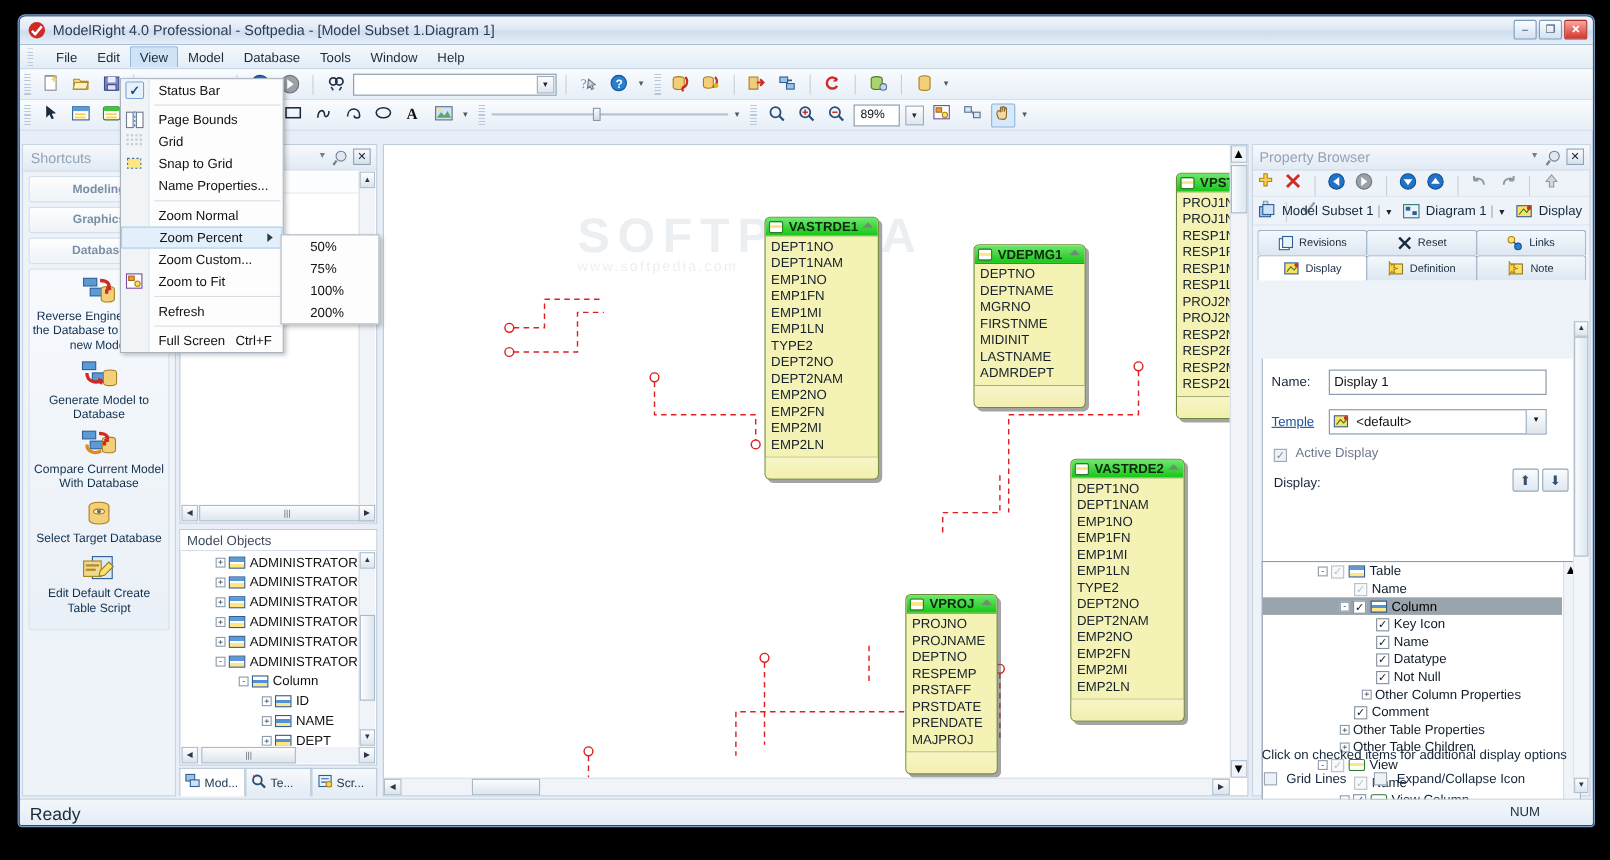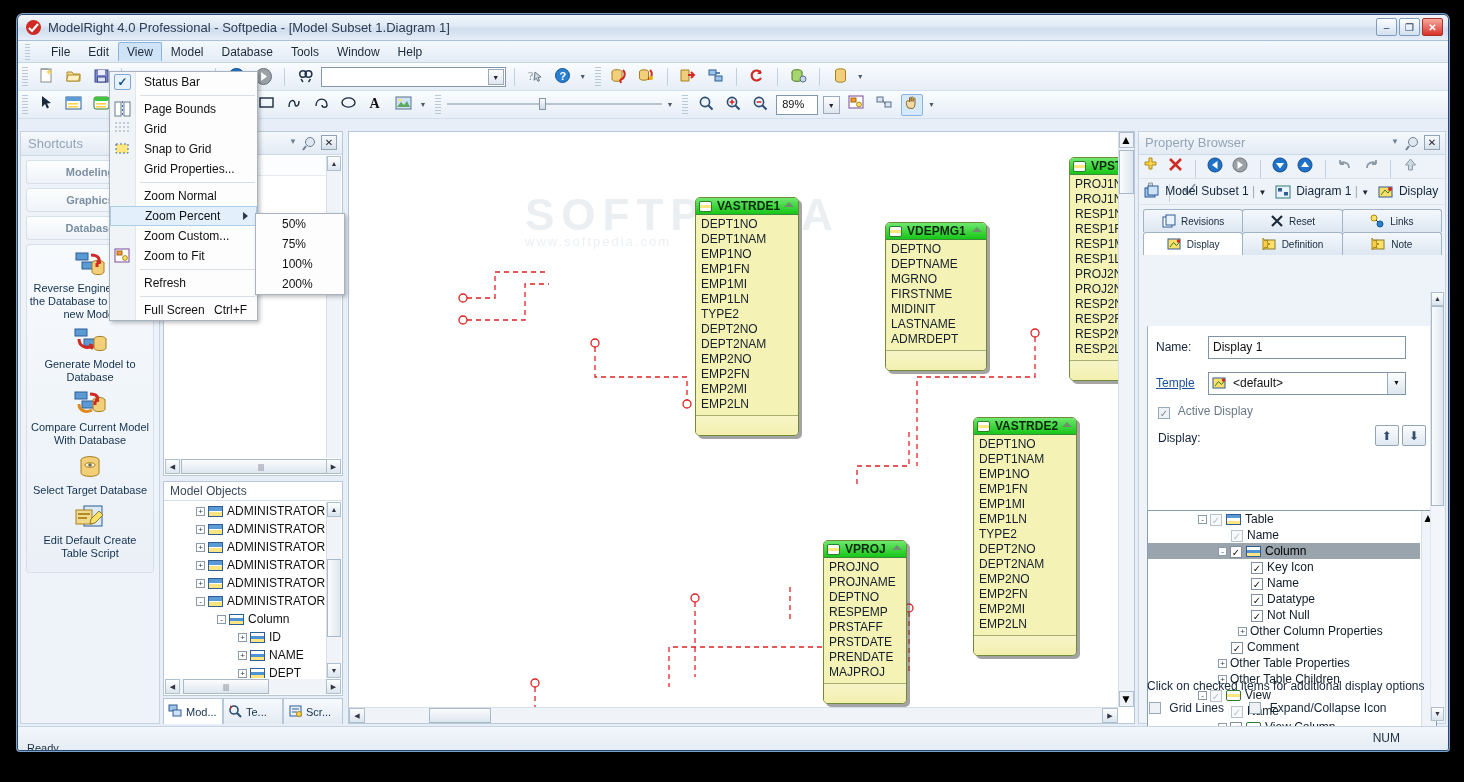--- a/index.html
+++ b/index.html
@@ -186,21 +186,21 @@
   .dchk.dim { border-color:#b6c1cc; color:#b6c1cc; background:#f7f9fb; }
   .dicon { display:inline-block; width:15px; height:11px; vertical-align:middle; margin-right:4px; border:1px solid #2f5d96; }
   .dicon.viewi { border-color:#2f7a2f; border-radius:2px; background:linear-gradient(180deg,#fff 0 30%,#ffe680 30% 62%,#fff 62% 100%); }
 
   .pbfoot { position:absolute; left:8px; right:8px; bottom:30px; font-size:12px; color:#15263a; }
   .pbchecks { position:absolute; left:10px; right:8px; bottom:8px; font-size:12px; color:#15263a; }
 
   
   .statusbar { position:absolute; left:0; right:0; bottom:0; height:24px;
     background:linear-gradient(180deg,#f3f7fb,#e4ecf5); border-top:1px solid #c6d4e3; }
-  .statusbar .stext { position:absolute; left:9px; top:15px; font-size:11px; color:#1c2c3e; }
+  .statusbar .stext { position:absolute; left:9px; top:5px; font-size:16px; color:#1c2c3e; }
   .statusbar .snum { position:absolute; right:48px; top:4px; font-size:12px; color:#1c2c3e; }
 
   
   .menu { position:absolute; background:#fdfdfd; border:1px solid #a9b3bf; box-shadow:2px 2px 4px rgba(0,0,0,.25); z-index:50; }
   .menu .gutter { position:absolute; left:0; top:0; bottom:0; width:26px; background:#f1f4f7; border-right:1px solid #e1e6ec; }
   .mitem { position:relative; height:20px; line-height:20px; font-size:12px; color:#111; padding-left:34px; white-space:nowrap; }
   .mitem.hl { background:#e3f0fb; border:1px solid #a9cdeb; height:20px; line-height:18px; }
   .mitem .mic { position:absolute; left:4px; top:2px; width:17px; height:16px; }
   .mitem .macc { position:absolute; right:10px; top:0; font-size:12px; color:#111; }
   .mitem .msub { position:absolute; right:8px; top:5px; width:0; height:0;
@@ -1053,21 +1053,21 @@
                 <rect x="13" y="5" width="2" height="2"></rect>
                 <rect x="1" y="9" width="2" height="2"></rect>
                 <rect x="5" y="9" width="2" height="2"></rect>
                 <rect x="9" y="9" width="2" height="2"></rect>
                 <rect x="13" y="9" width="2" height="2"></rect>
               </g>
             </svg></span><span>Grid</span></div>
         <div class="mitem"><span class="mic"><svg width="17" height="16" viewBox="0 0 17 16">
               <rect x="2" y="3" width="12" height="9" fill="#ffe680" stroke="#3b6fc0" stroke-dasharray="2 2"></rect>
             </svg></span><span>Snap to Grid</span></div>
-        <div class="mitem"><span>Grid Properties...</span></div>
+        <div class="mitem"><span>Name Properties...</span></div>
         <div class="msep"></div>
         <div class="mitem"><span>Zoom Normal</span></div>
         <div class="mitem hl"><span>Zoom Percent</span><span class="msub"></span></div>
         <div class="mitem"><span>Zoom Custom...</span></div>
         <div class="mitem"><span class="mic"><svg width="17" height="16" viewBox="0 0 17 16">
               <rect x="1" y="1" width="14" height="13" fill="#fff" stroke="#7a49a0"></rect>
               <rect x="3" y="3" width="5" height="4" fill="#f09a2a" stroke="#a8661a"></rect>
               <circle cx="11" cy="10" r="2.4" fill="#ffe066" stroke="#a88a1a"></circle>
             </svg></span><span>Zoom to Fit</span></div>
         <div class="msep"></div>

